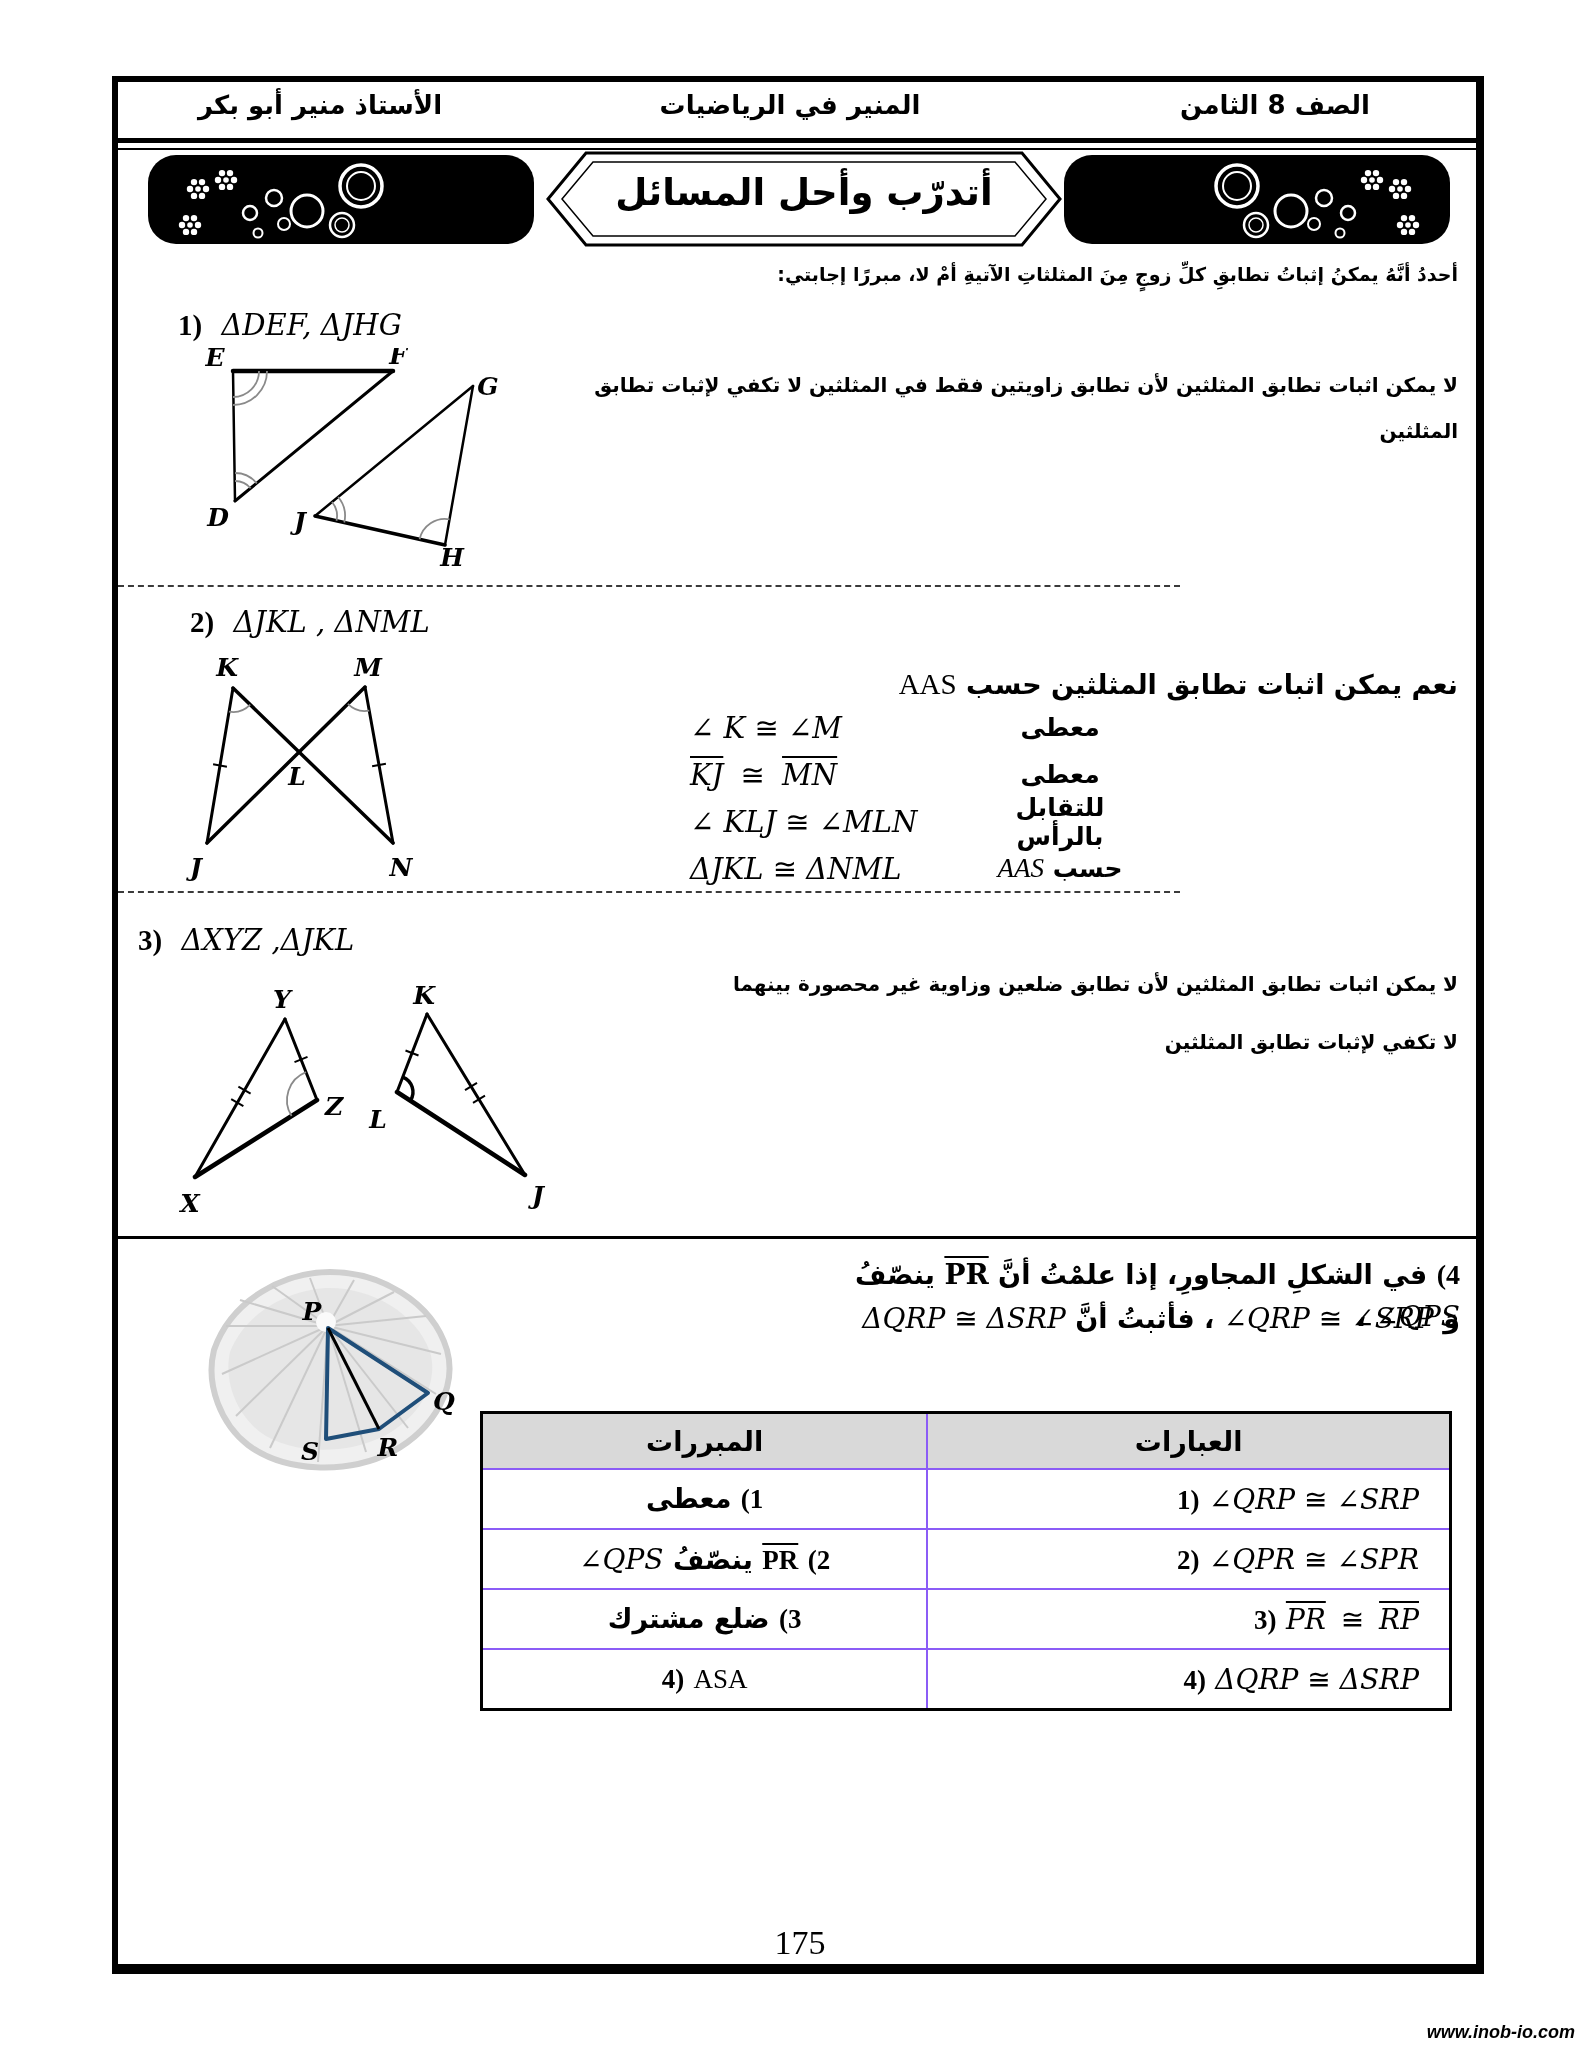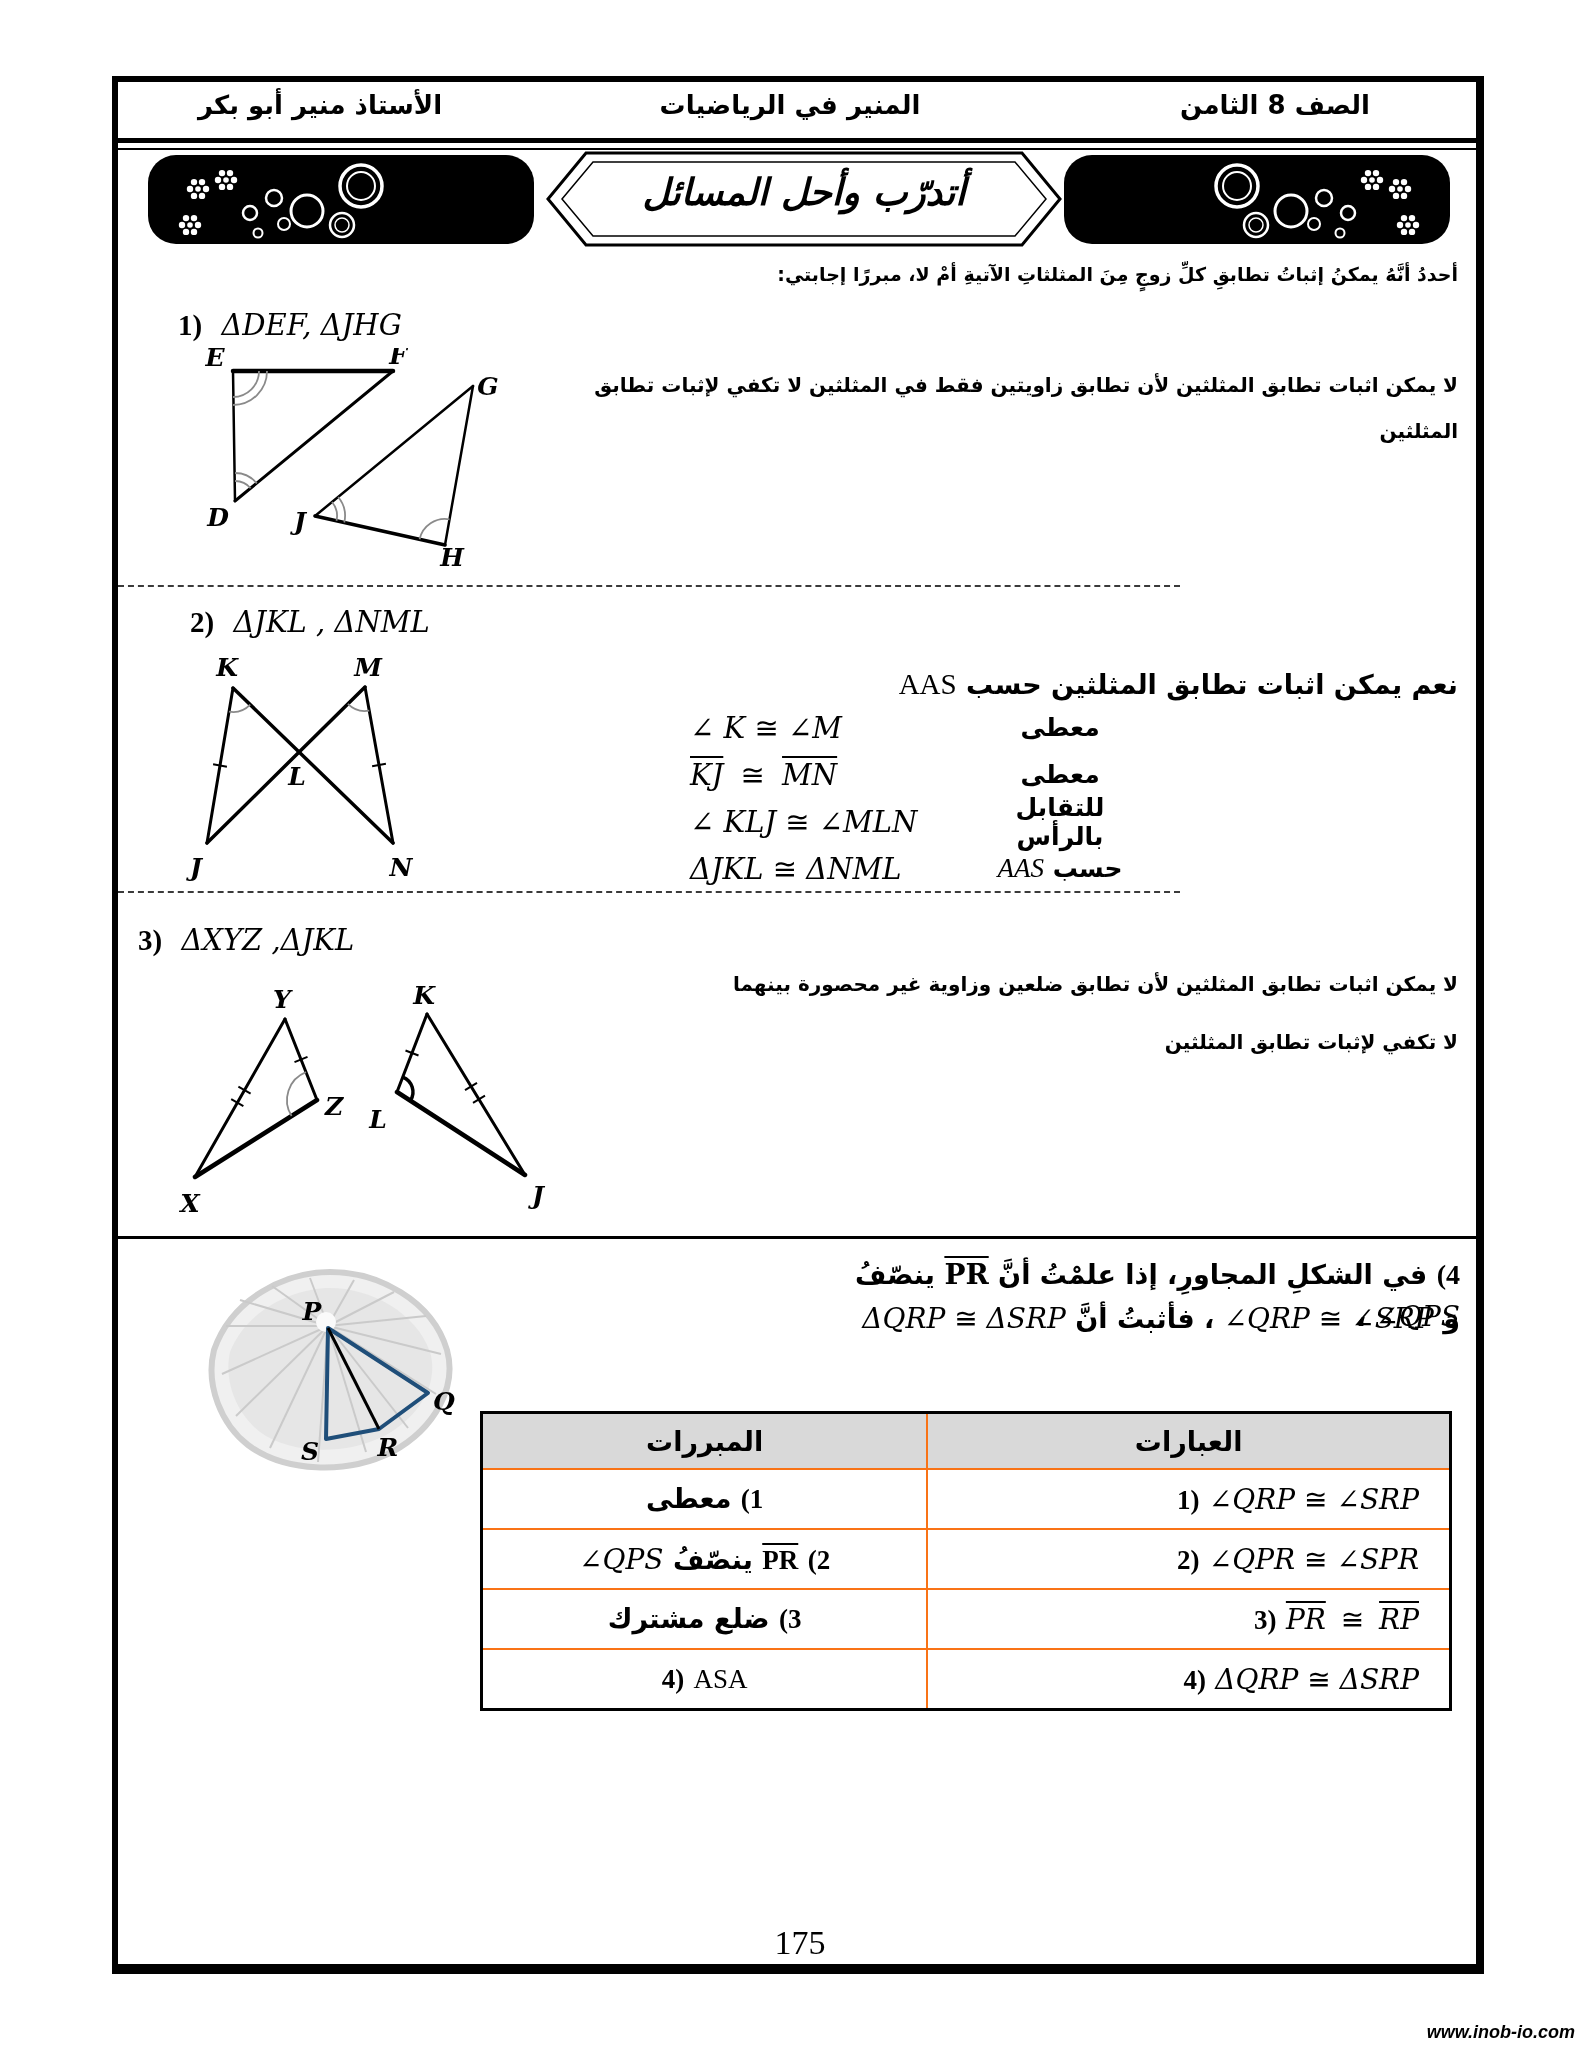--- a/index.html
+++ b/index.html
@@ -21,23 +21,23 @@
   .hdr-rule{left:118px;top:138px;width:1358px;height:5px;border-top:5px solid #000;border-bottom:2px solid #000;}
   .instr{left:500px;top:254px;width:958px;font-size:19px;text-align:right;line-height:40px;}
   .ansline{font-size:20px;text-align:right;line-height:44px;}
   .plabel{font-size:29px;white-space:nowrap;}
   .plabel .num{font-size:29px;margin-right:10px;}
   .dashed{border-top:2px dashed #3a3a3a;height:0;}
   .solid-div{left:118px;top:1236px;width:1360px;height:3px;background:#000;}
   .proof-row{display:flex;align-items:center;height:47px;}
   .proof-stmt{flex:0 0 280px;direction:ltr;text-align:left;font-size:29px;}
   .proof-reason{flex:0 0 180px;text-align:center;font-size:25px;}
-  .banner-title{left:60px;right:60px;top:22px;text-align:center;font-size:37px;font-weight:700;font-style:italic;}
+  .banner-title{left:60px;right:60px;top:22px;text-align:center;font-size:37px;font-weight:700;}
   table.proof-table{border-collapse:collapse;direction:rtl;width:972px;}
-  table.proof-table th,table.proof-table td{border:2px solid #f97316;}
+  table.proof-table th,table.proof-table td{border:2px solid #8b5cf6;}
   table.proof-table{border:3px solid #000;}
   table.proof-table th{background:#d9d9d9;height:52px;font-size:27px;font-weight:700;}
   table.proof-table td{height:56px;font-size:27px;}
   td.cell-stmt{text-align:right;padding-right:30px;width:54%;}
   td.cell-reason{text-align:center;width:46%;}
   .cell-stmt .math,.cell-reason .math{font-size:28px;}
   .wm{font-family:"Liberation Sans",sans-serif;font-weight:700;font-style:italic;font-size:18px;}
   svg text.vlabel{font-family:"DejaVu Serif",serif;font-style:italic;font-weight:700;font-size:25px;fill:#000;text-anchor:middle;}
 </style>
 </head>

